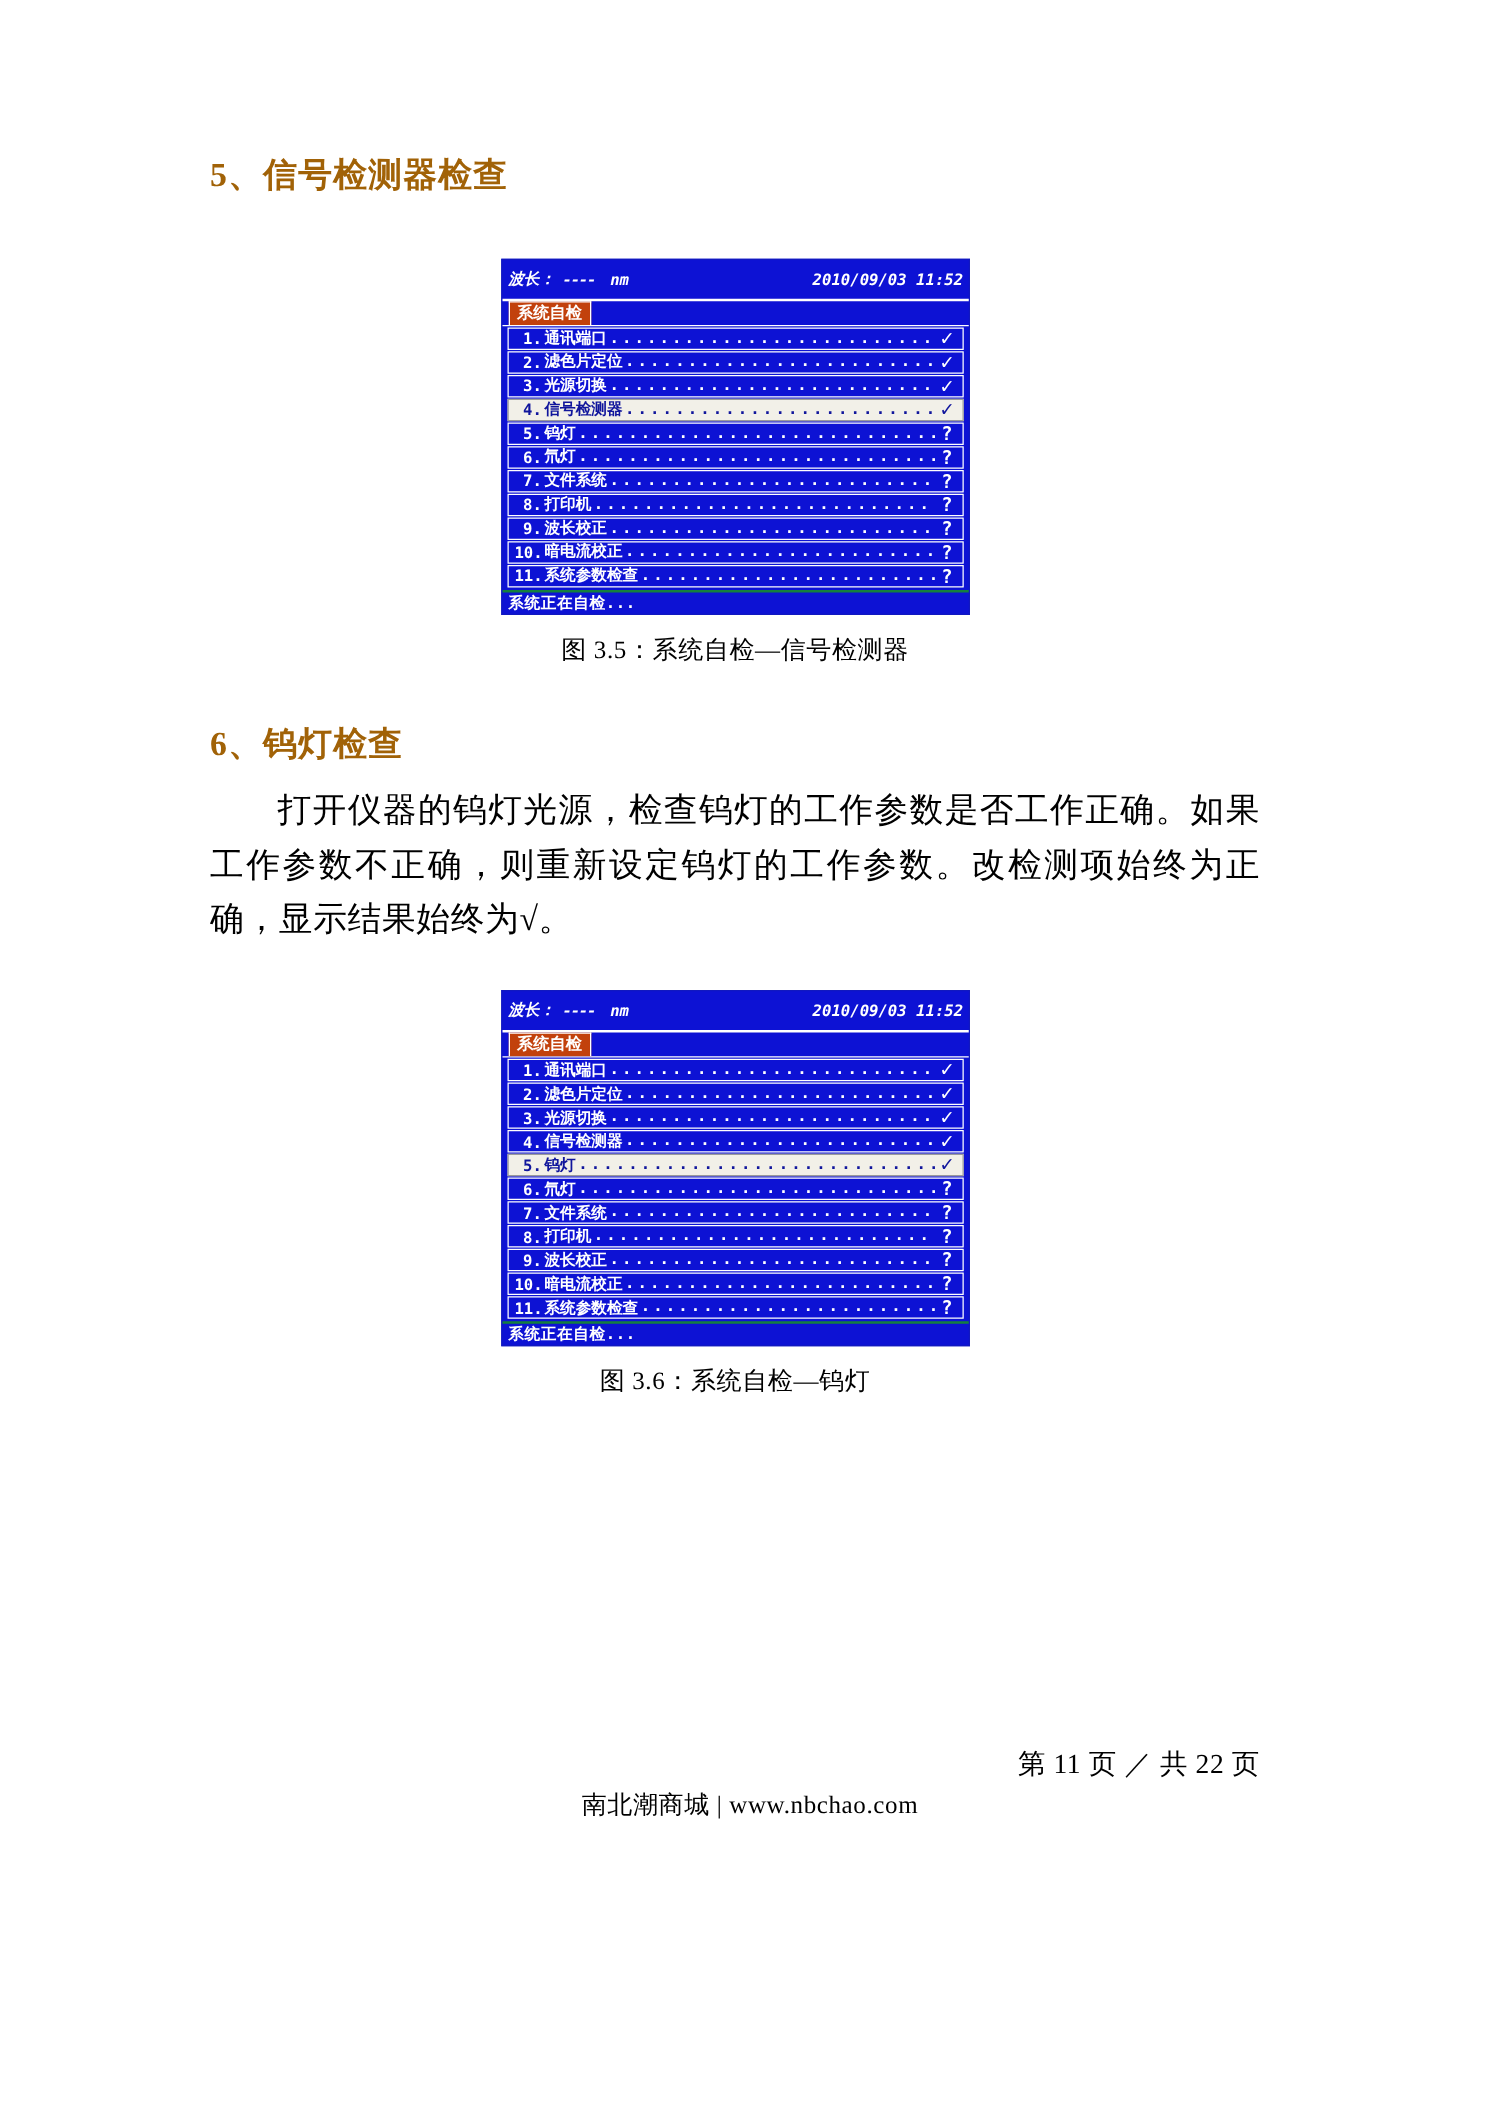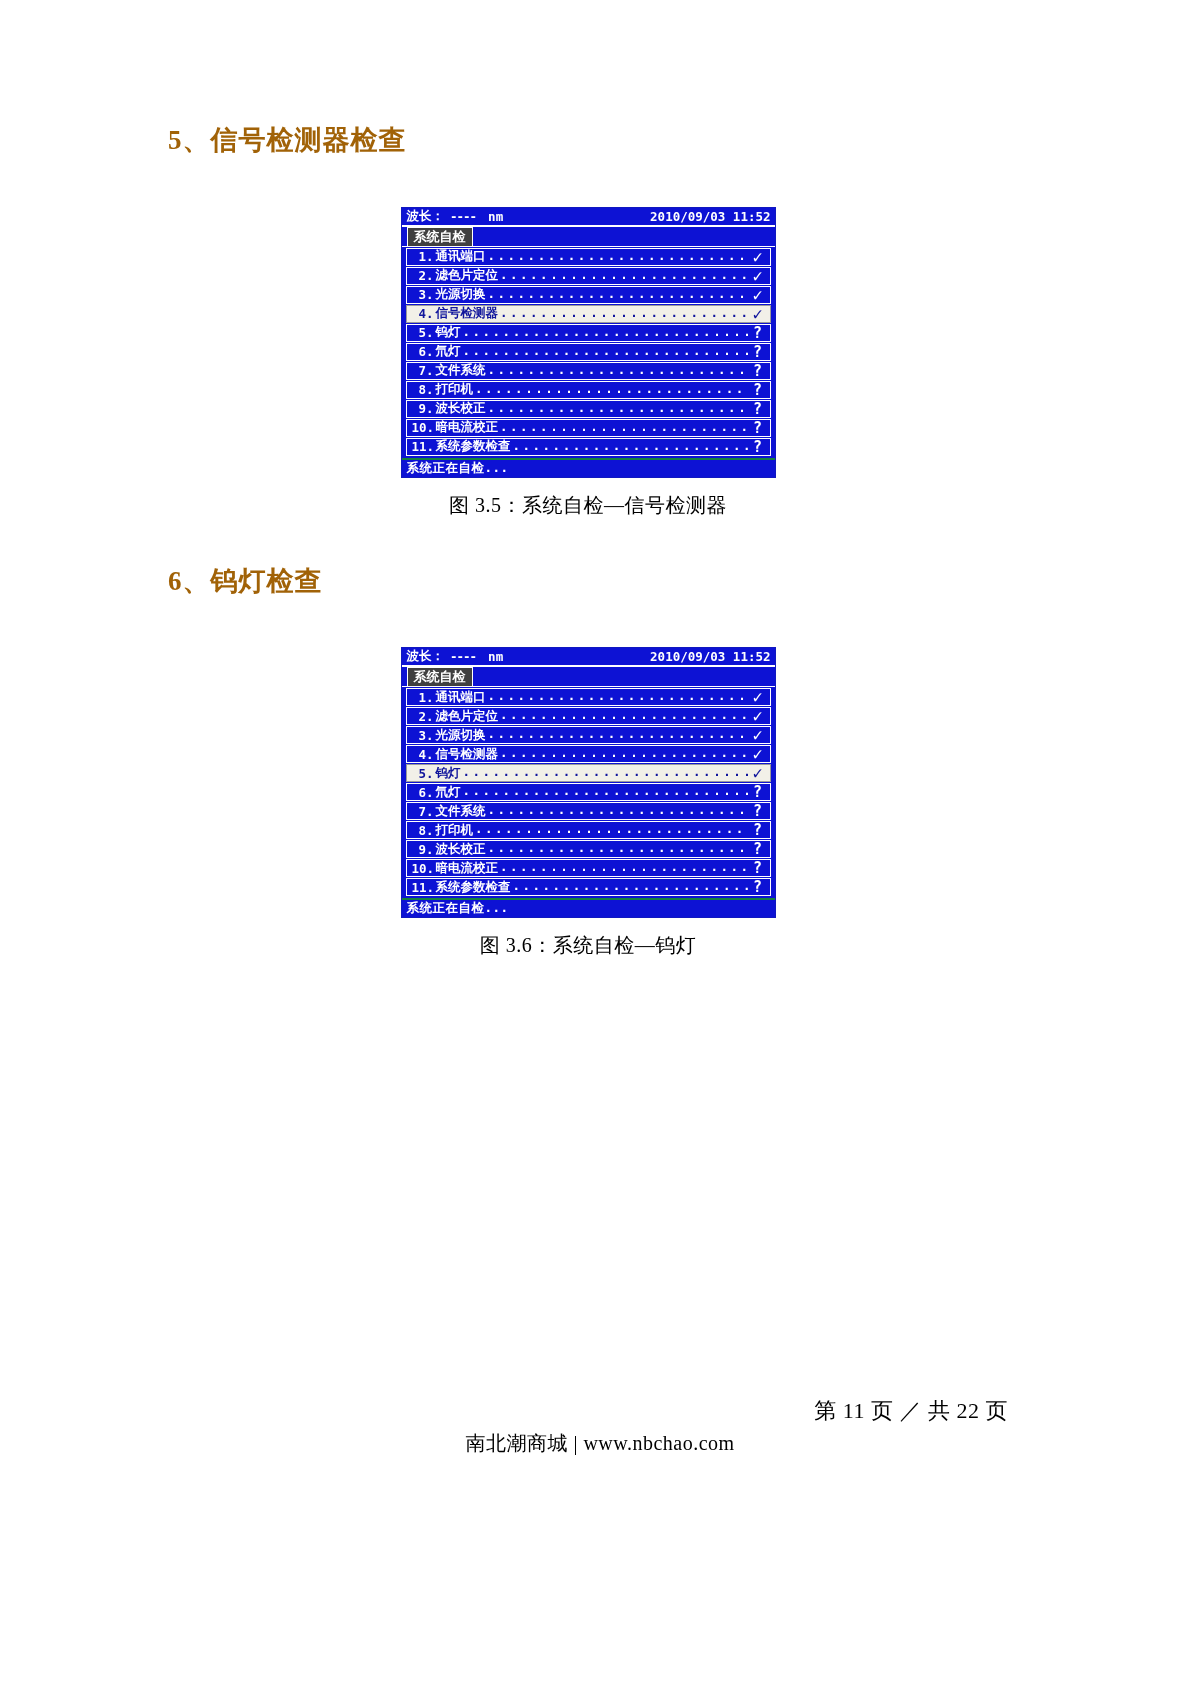--- a/index.html
+++ b/index.html
@@ -62,26 +62,27 @@
     color: #ffffff;
     padding: 0;
     position: relative;
     image-rendering: pixelated;
   }
 
   
   .lcd-top {
     display: flex;
     align-items: center;
-    height: 19px;
+    height: 33px;
     padding: 0 4px 0 5px;
     border-bottom: 2px solid #ffffff;
     font-size: 12.5px;
     font-weight: bold;
     letter-spacing: 0px;
+    font-style: italic;
   }
   .lcd-top .wl-label { white-space: nowrap; }
   .lcd-top .wl-value { margin-left: 6px; letter-spacing: -1px; }
   .lcd-top .wl-unit { margin-left: 12px; }
   .lcd-top .datetime { margin-left: auto; white-space: nowrap; }
 
   
   .lcd-tabrow {
     height: 20px;
     display: flex;
@@ -89,21 +90,21 @@
     padding-left: 5px;
     border-bottom: 1.5px solid #ffffff;
   }
   .lcd-tab {
     border: 1.5px solid #ffffff;
     border-bottom: none;
     padding: 0px 6px 1px 6px;
     font-size: 13px;
     font-weight: bold;
     line-height: 17px;
-    background: #404040;
+    background: #c2410c;
   }
 
   
   .lcd-list { padding: 1px 4px 1px 4px; }
   .lcd-row {
     display: flex;
     align-items: center;
     height: 18px;
     border: 1px solid #ffffff;
     margin-bottom: 1px;
@@ -281,20 +282,21 @@
             </div>
           </div>
         <div class="lcd-bottom">系统正在自检...</div>
       </div>
     </div>
     <div class="fig-caption">图 3.5：系统自检—信号检测器</div>
 
     <div class="spacer-lg"></div>
 
     <h2 class="heading">6、钨灯检查</h2>
+    <p class="para">打开仪器的钨灯光源，检查钨灯的工作参数是否工作正确。如果工作参数不正确，则重新设定钨灯的工作参数。改检测项始终为正确，显示结果始终为√。</p>
 
     <div class="spacer-md"></div>
 
     <div class="lcd-wrap">
       <div class="lcd">
         <div class="lcd-top">
           <span class="wl-label">波长：</span>
           <span class="wl-value">----</span>
           <span class="wl-unit">nm</span>
           <span class="datetime">2010/09/03 11:52</span>

